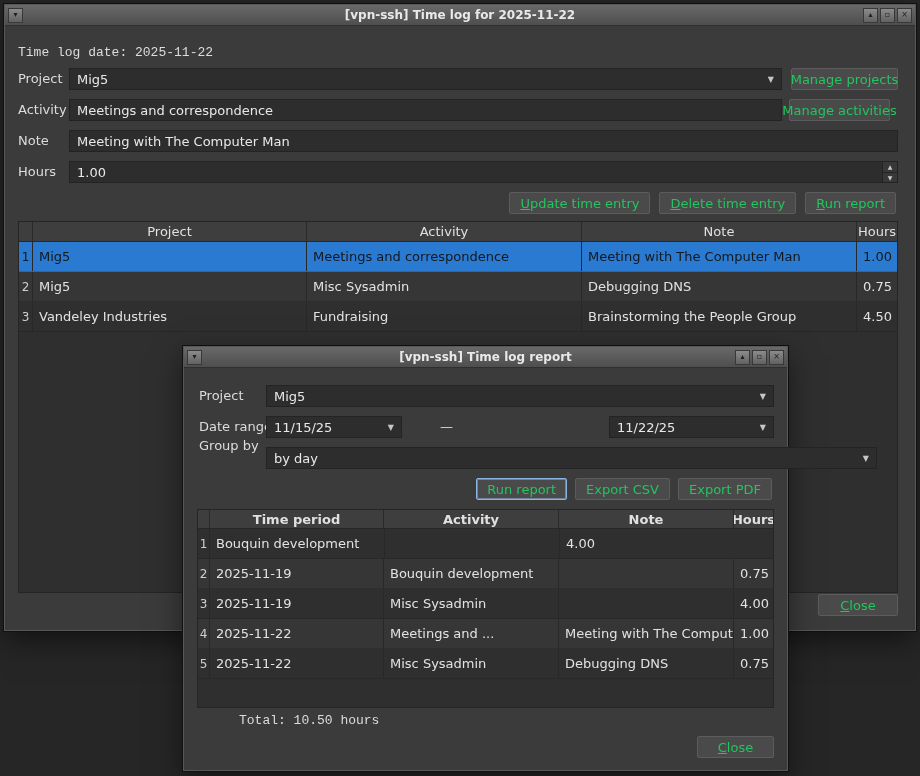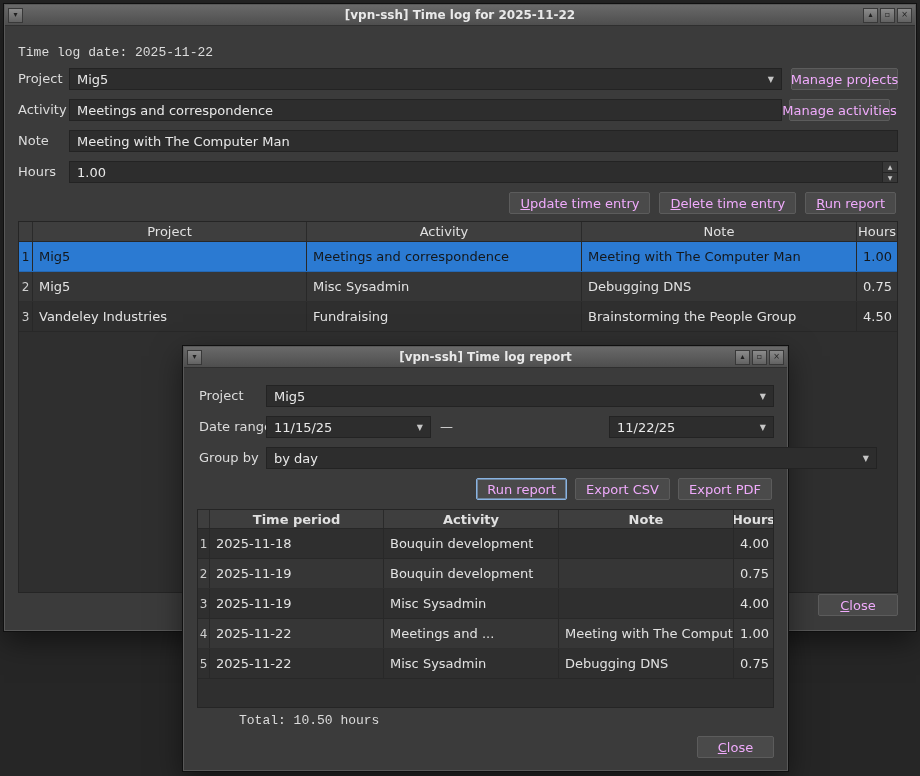--- a/index.html
+++ b/index.html
@@ -57,21 +57,21 @@
   }
   .spin .sp {
     flex:1; display:flex; align-items:center; justify-content:center;
     font-size:6px; color:#c8c8c8;
   }
   .spin .sp:first-child { border-bottom:1px solid #242424; }
 
   .btn {
     position:absolute; height:22px;
     background:#4a4a4a; border:1px solid #5c5c5c; border-radius:2px;
-    color:#f0abfc; font:inherit;
+    color:#22c55e; font:inherit;
     display:flex; align-items:center; justify-content:center;
     padding:0 10px; cursor:default; white-space:nowrap;
   }
   .btnrow { position:absolute; display:flex; justify-content:flex-end; }
   .btnrow .btn { position:static; }
   .btn.focused { border-color:#8ab4e2; box-shadow:inset 0 0 0 1px rgba(138,180,226,.55); }
   .mn { display:inline-block; }
   .mn::first-letter { text-decoration:underline; }
 
   .table { position:absolute; background:#2f2f2f; border:1px solid #252525; overflow:hidden; }
@@ -215,31 +215,31 @@
     </div>
   </div>
 
   <div class="label" style="left:15px; top:38px;">Project</div>
   <div class="combo" style="left:82px; top:38px; width:508px;">
     <span>Mig5</span>
     <span class="arrow">▼</span>
   </div>
 
   <div class="label" style="left:15px; top:69px;">Date range</div>
-  <div class="combo" style="left:82px; top:69px; width:165px;text-align:right;">
+  <div class="combo" style="left:82px; top:69px; width:136px;text-align:right;">
     <span>11/15/25</span>
     <span class="arrow">▼</span>
   </div>
   <div class="label" style="left:256px; top:69px;">—</div>
   <div class="combo" style="left:425px; top:69px; width:165px;">
     <span>11/22/25</span>
     <span class="arrow">▼</span>
   </div>
 
-  <div class="label" style="left:15px; top:100px;">Group by</div>
+  <div class="label" style="left:15px; top:88px;">Group by</div>
   <div class="combo" style="left:82px; top:100px; width:611px;">
     <span>by day</span>
     <span class="arrow">▼</span>
   </div>
 
   <div class="btnrow" style="top:131px; right:15px; gap:8px;">
     <button class="btn focused">Run report</button>
     <button class="btn">Export CSV</button>
     <button class="btn">Export PDF</button>
   </div>
@@ -247,21 +247,20 @@
   <div class="table" style="left:13px; top:162px; width:577px; height:199px;">
     <div class="thead" style="height:19px;font-weight:bold;">
       <div class="th d-num"></div>
       <div class="th d-a">Time period</div>
       <div class="th d-b">Activity</div>
       <div class="th d-c">Note</div>
       <div class="th d-d">Hours</div>
     </div>
     <div class="trow">
       <div class="td num d-num">1</div>
-      <div class="td d-a">2025-11-18</div>
       <div class="td d-b">Bouquin development</div>
       <div class="td d-c"></div>
       <div class="td d-d">4.00</div>
     </div>
     <div class="trow alt">
       <div class="td num d-num">2</div>
       <div class="td d-a">2025-11-19</div>
       <div class="td d-b">Bouquin development</div>
       <div class="td d-c"></div>
       <div class="td d-d">0.75</div>

